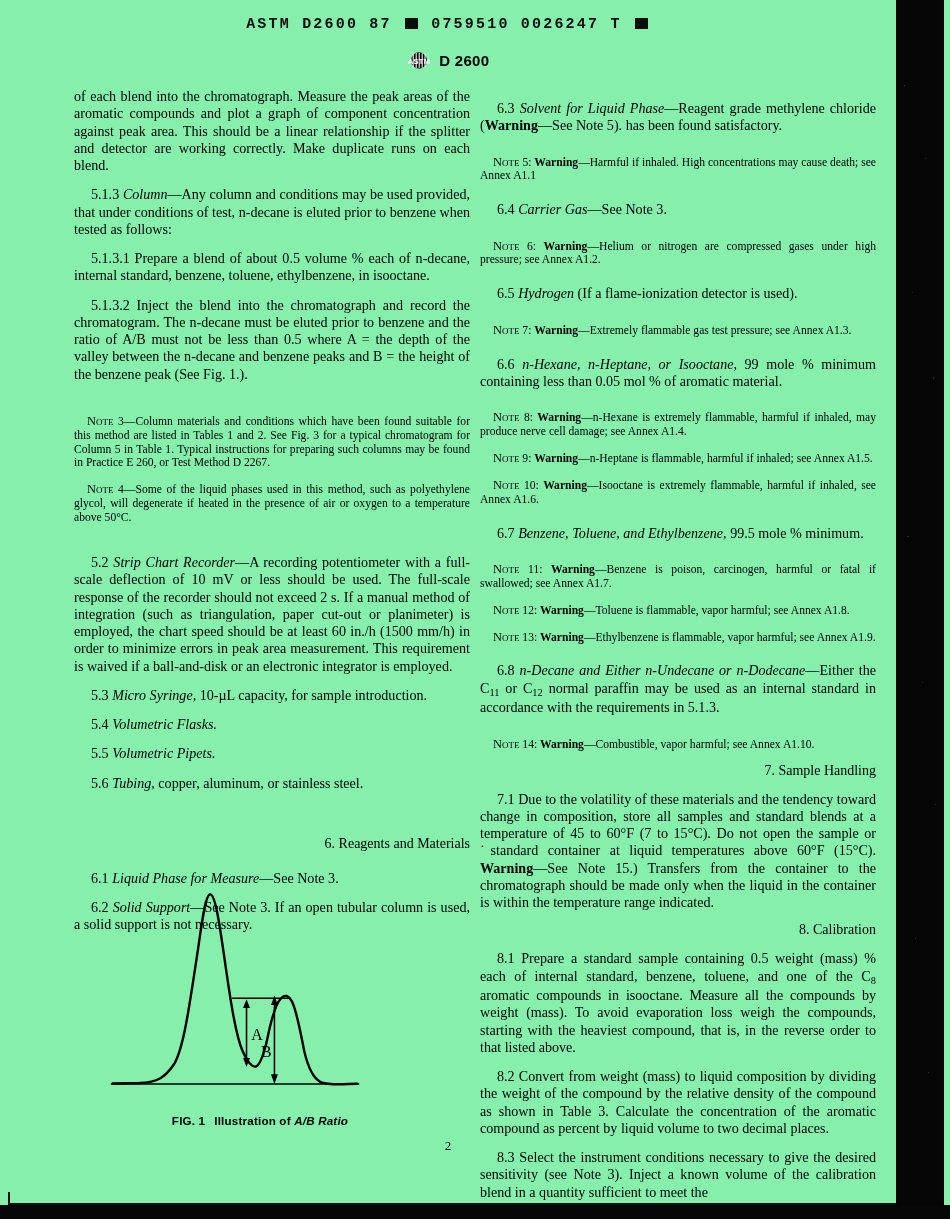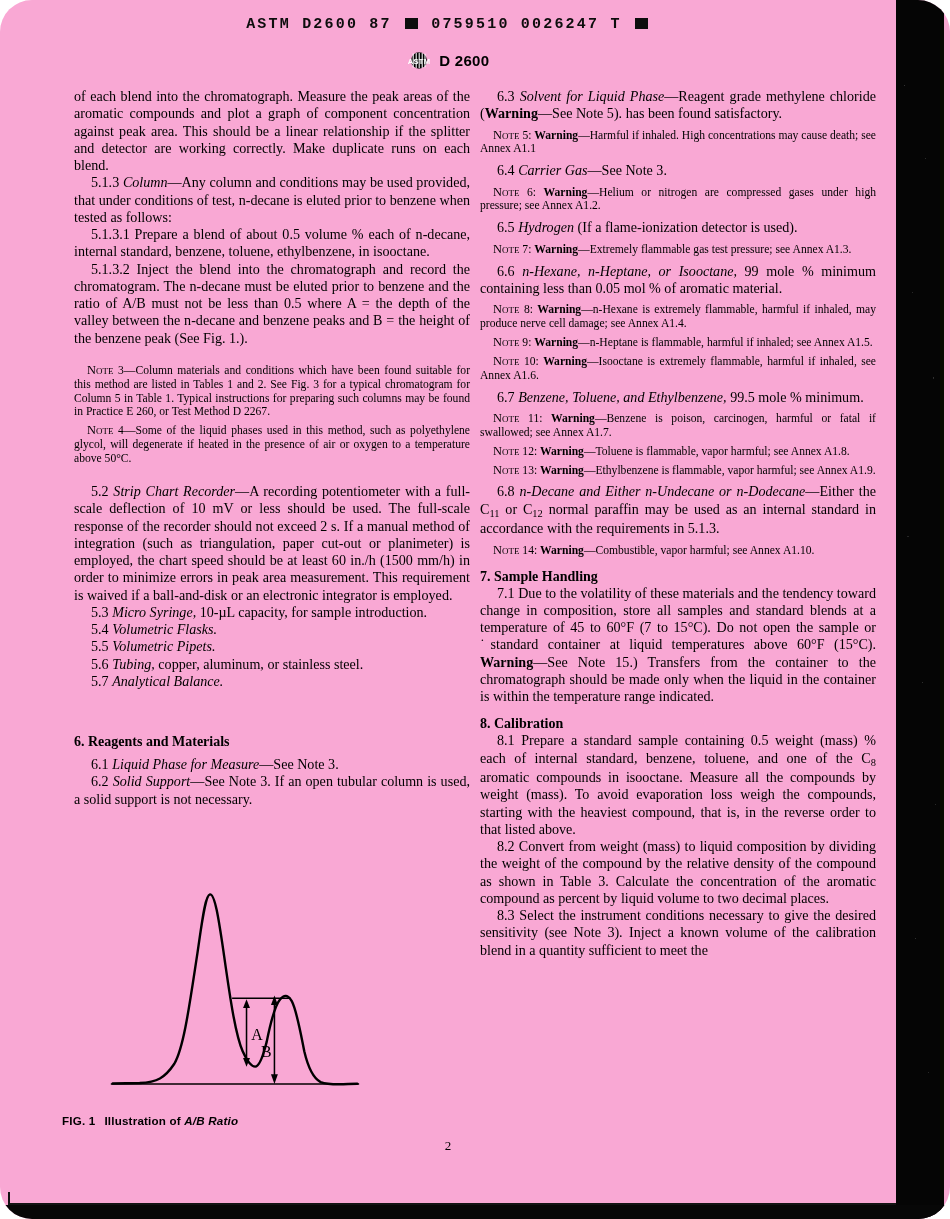--- a/index.html
+++ b/index.html
@@ -9,22 +9,21 @@
   }
   body {
     font-family: "Liberation Serif", serif;
     color: #000000;
   }
   #page {
     position: relative;
     width: 950px;
     height: 1219px;
     overflow: hidden;
-    background: #f9a8d4;
-    border-radius: 32px;
+    background: #86efac;
   }
 
   
   .scan-band-right {
     position: absolute;
     top: 0;
     left: 896px;
     width: 48px;
     height: 1219px;
     background: #050505;
@@ -130,43 +129,44 @@
   p {
     margin: 0;
     font-size: 14.1px;
     line-height: 1.225;
     text-align: justify;
     text-justify: inter-word;
     hyphens: manual;
   }
   p.body {
     text-indent: 17px;
+    margin-top: 12px;
   }
   p.cont {
     text-indent: 0;
   }
   p.note {
     font-size: 11.6px;
     line-height: 1.2;
     text-indent: 13px;
-    margin-top: 5px;
+    margin-top: 20px;
   }
   p.note + p.note {
-    margin-top: 4px;
+    margin-top: 12px;
   }
   .nlabel {
     font-variant: small-caps;
     font-size: 12.4px;
   }
   h3.sec {
     margin: 0;
     font-family: "Liberation Serif", serif;
     font-size: 14px;
-    font-weight: 700;
-    text-align: left;
+    font-weight: 400;
+    text-align: right;
     text-indent: 0;
   }
   .gap-s  { height: 6px; }
   .gap-m  { height: 11px; }
   .gap-l  { height: 17px; }
   .gap-xxl{ height: 44px; }
 
   i  { font-style: italic; }
   b  { font-weight: 700; }
   .sub { font-size: .74em; vertical-align: -0.28em; }
@@ -174,21 +174,21 @@
   
   .figure {
     position: absolute;
     left: 62px;
     top: 878px;
     width: 396px;
   }
   .figure svg { display: block; margin: 0 auto; }
   .fig-caption {
     margin-top: 5px;
-    text-align: left;
+    text-align: center;
     font-family: "Liberation Sans", sans-serif;
     font-size: 11.6px;
     font-weight: 700;
     letter-spacing: .2px;
   }
   .fig-caption .sp { display: inline-block; width: 9px; }
 
   .page-number {
     position: absolute;
     top: 1138px;
@@ -250,21 +250,20 @@
       <p class="body"><span>5.2</span> <i>Strip Chart Recorder</i><span>—A recording potentiometer with a full-scale deflection of 10 mV or less should be used. The full-scale response of the recorder should not exceed 2 s. If a manual method of integration (such as triangulation, paper cut-out or planimeter) is employed, the chart speed should be at least 60 in./h (1500 mm/h) in order to minimize errors in peak area measurement. This requirement is waived if a ball-and-disk or an electronic integrator is employed.</span></p>
 
       <p class="body"><span>5.3</span> <i>Micro Syringe,</i><span> 10-µL capacity, for sample introduction.</span></p>
 
       <p class="body"><span>5.4</span> <i>Volumetric Flasks.</i></p>
 
       <p class="body"><span>5.5</span> <i>Volumetric Pipets.</i></p>
 
       <p class="body"><span>5.6</span> <i>Tubing,</i><span> copper, aluminum, or stainless steel.</span></p>
 
-      <p class="body"><span>5.7</span> <i>Analytical Balance.</i></p>
 
       <div class="gap-xxl"></div>
 
       <h3 class="sec">6.  Reagents and Materials</h3>
 
       <div class="gap-s"></div>
 
       <p class="body"><span>6.1</span> <i>Liquid Phase for Measure</i><span>—See Note 3.</span></p>
 
       <p class="body"><span>6.2</span> <i>Solid Support</i><span>—See Note 3. If an open tubular column is used, a solid support is not necessary.</span></p>

